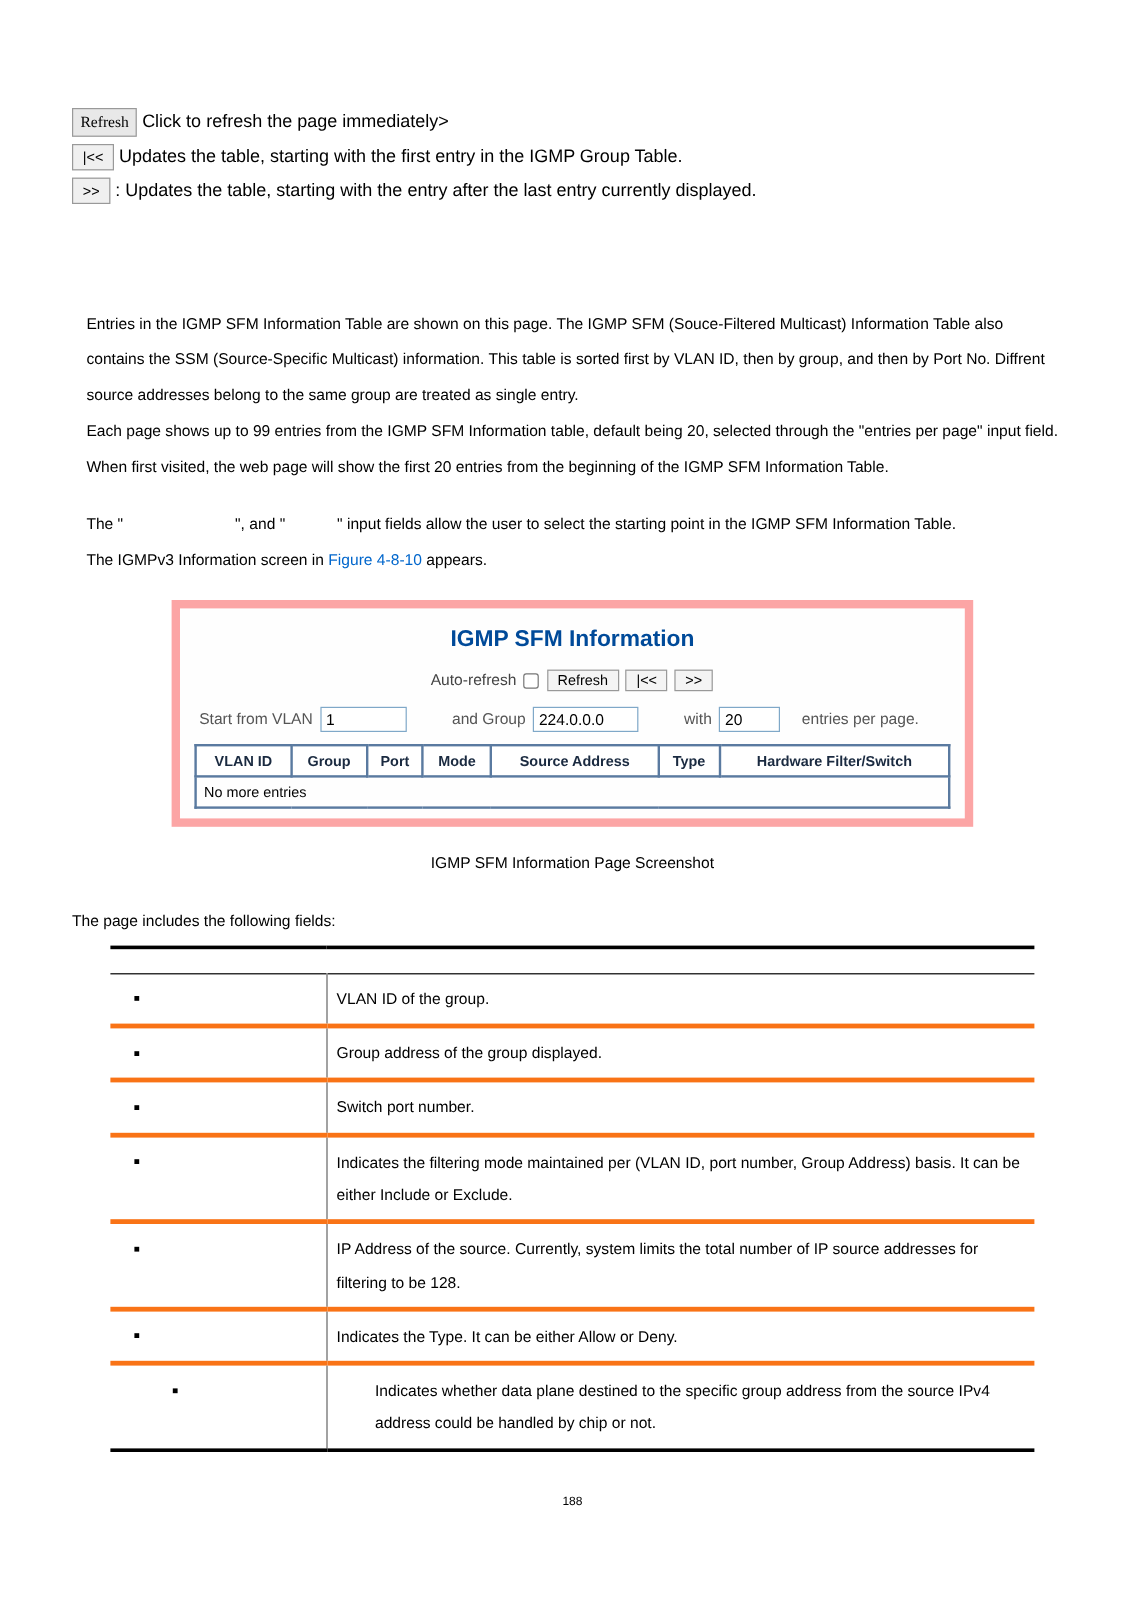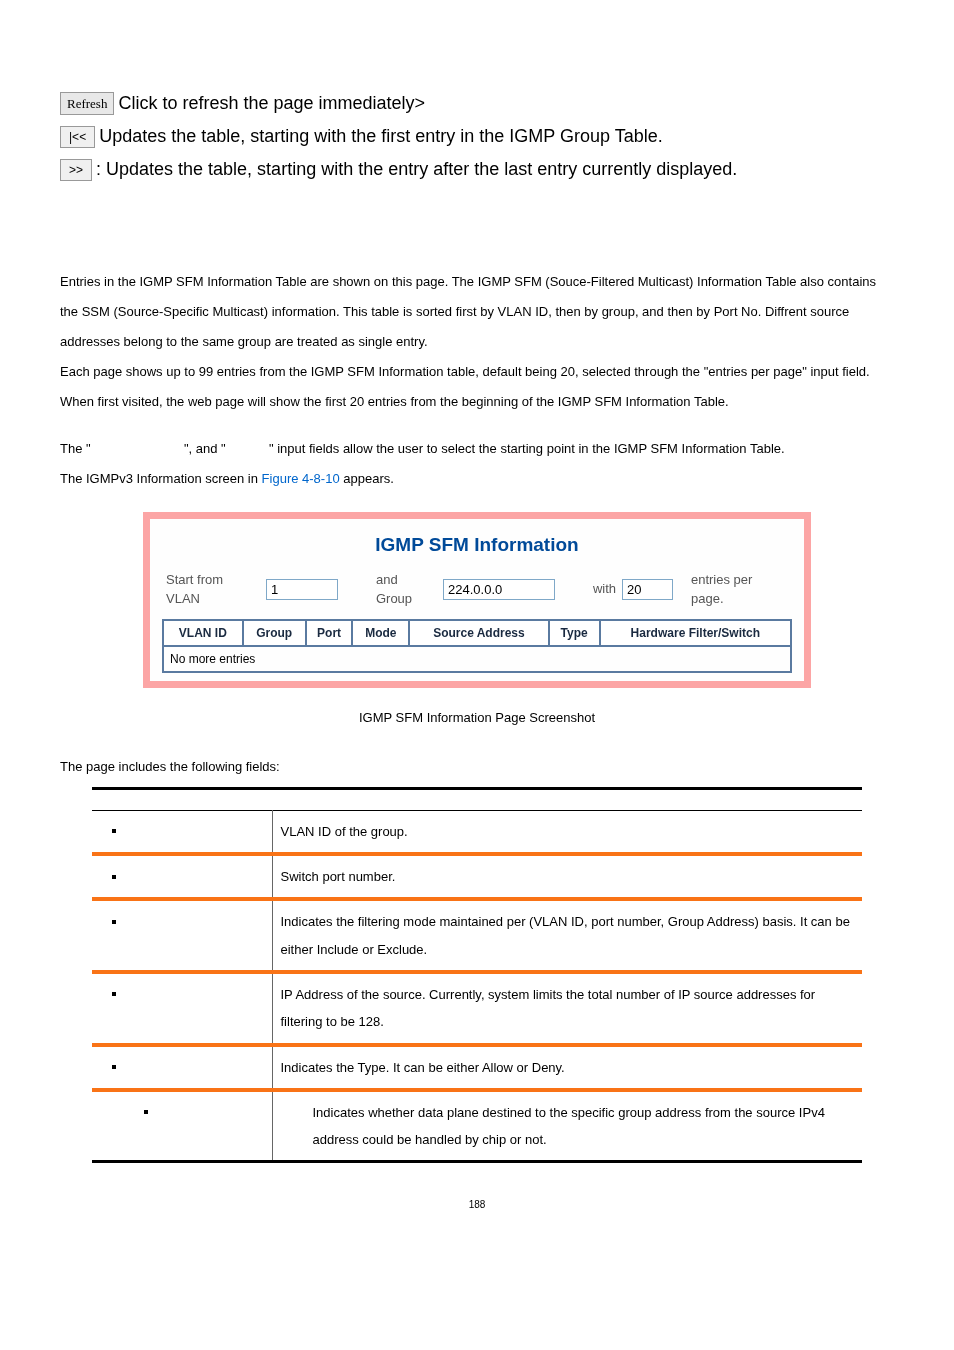--- a/index.html
+++ b/index.html
@@ -27,22 +27,22 @@
     }
     .nav-btn {
       border: 1px solid #999;
       background: #f0f0f0;
       padding: 1px 8px;
       font-size: 12px;
       margin-right: 4px;
       min-width: 32px;
       text-align: center;
     }
-    .btn-desc { font-size: 18px; }
-    .para { margin: 18px 0; line-height: 2.3; }
+    .btn-desc { font-size: 15px; }
+    .para { margin: 18px 12px; line-height: 2.3; }
     .link { color: #0066cc; }
     .screenshot-box {
       border: 7px solid #fca5a5;
       width: 668px;
       margin: 10px auto;
       padding: 12px 12px 8px 12px;
       background: #fefefe;
     }
     .ss-title {
       text-align: center;
@@ -72,21 +72,21 @@
       margin-bottom: 10px;
       padding: 0 4px;
     }
     .ss-input {
       border: 1px solid #7fa8c8;
       background: #fff;
       padding: 2px 4px;
       font-size: 13px;
     }
     .ss-input.vlan { width: 72px; }
-    .ss-input.group { width: 112px; }
+    .ss-input.group { width: 88px; }
     .ss-input.entries { width: 51px; }
     .ss-table {
       border-collapse: collapse;
       width: 100%;
       padding-left: 32px;
     }
     .ss-table th {
       border: 2px solid #5a7aa0;
       background: #fff;
       color: #1a2a40;
@@ -162,20 +162,27 @@
   <span>The "</span>
   <span style="display:inline-block;width:86px"></span>
   <span>", and "</span>
   <span style="display:inline-block;width:36px"></span>
   <span>" input fields allow the user to select the starting point in the IGMP SFM Information Table.</span><br>
   <span>The IGMPv3 Information screen in </span><span class="link">Figure 4-8-10</span><span> appears.</span>
 </p>
 
 <div class="screenshot-box">
   <div class="ss-title">IGMP SFM Information</div>
+  <div class="ss-controls">
+    <span>Auto-refresh</span>
+    <input type="checkbox" class="cb" style="">
+    <button class="sbtn">Refresh</button>
+    <button class="sbtn">|&lt;&lt;</button>
+    <button class="sbtn">&gt;&gt;</button>
+  </div>
   <div class="ss-filter">
     <span>Start from VLAN</span>
     <input class="ss-input vlan" value="1" style="">
     <span style="width:26px"></span>
     <span>and Group</span>
     <input class="ss-input group" value="224.0.0.0" style="">
     <span style="width:26px"></span>
     <span>with</span>
     <input class="ss-input entries" value="20" style="">
     <span style="width:6px"></span>
@@ -212,20 +219,24 @@
         <th></th>
       </tr>
   </thead>
   <tbody>
     <tr>
         <td class="col-l"><span class="bullet"></span></td>
         <td>VLAN ID of the group.</td>
       </tr>
     <tr>
         <td class="col-l"><span class="bullet"></span></td>
+        <td>Group address of the group displayed.</td>
+      </tr>
+    <tr>
+        <td class="col-l"><span class="bullet"></span></td>
         <td>Switch port number.</td>
       </tr>
     <tr>
         <td class="col-l"><span class="bullet"></span></td>
         <td>Indicates the filtering mode maintained per (VLAN ID, port number, Group Address) basis. It can be either Include or Exclude.</td>
       </tr>
     <tr>
         <td class="col-l"><span class="bullet"></span></td>
         <td>IP Address of the source. Currently, system limits the total number of IP source addresses for filtering to be 128.</td>
       </tr>

